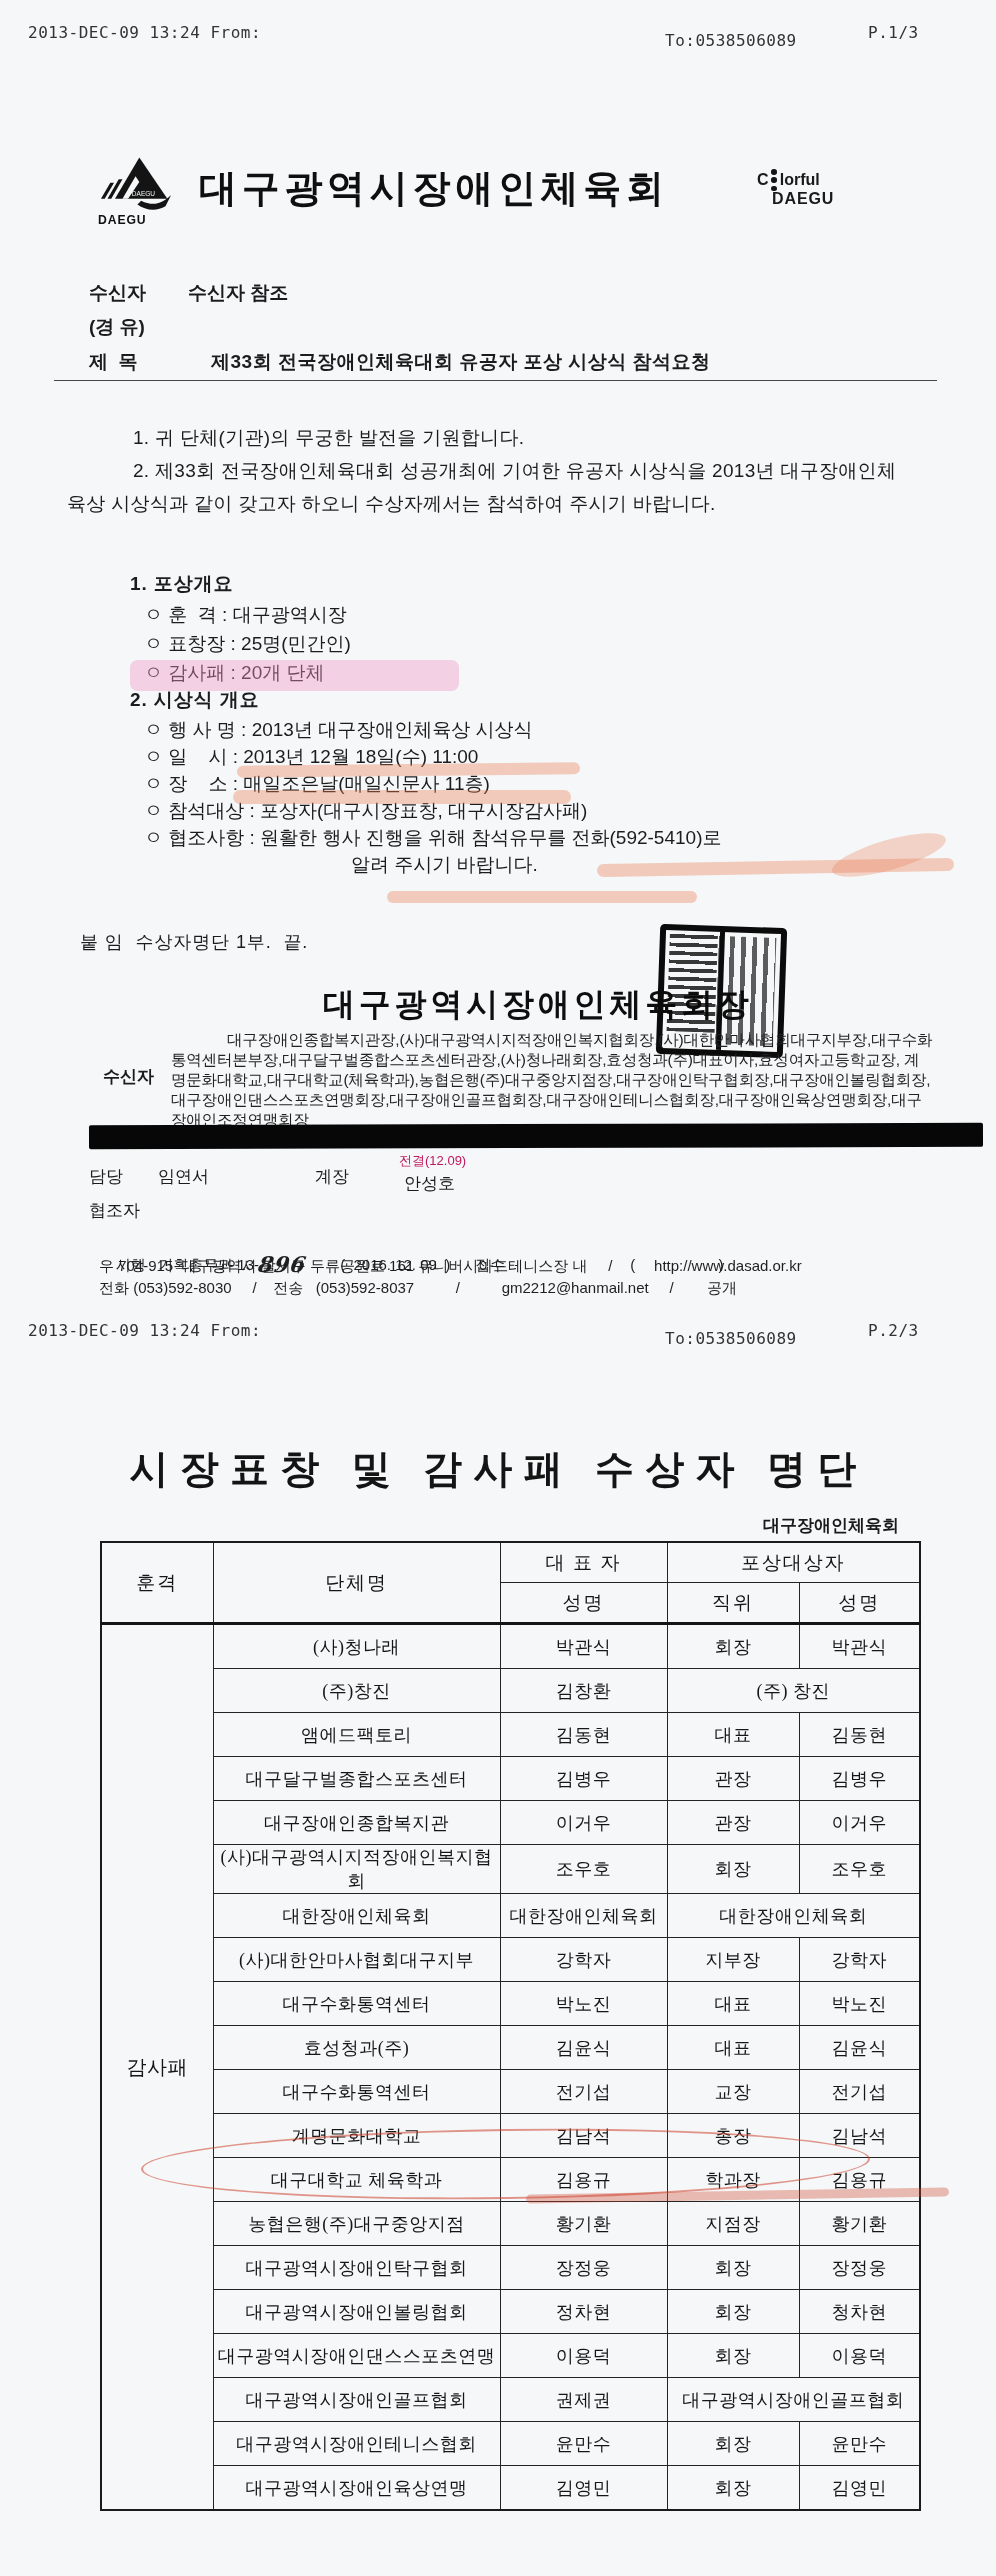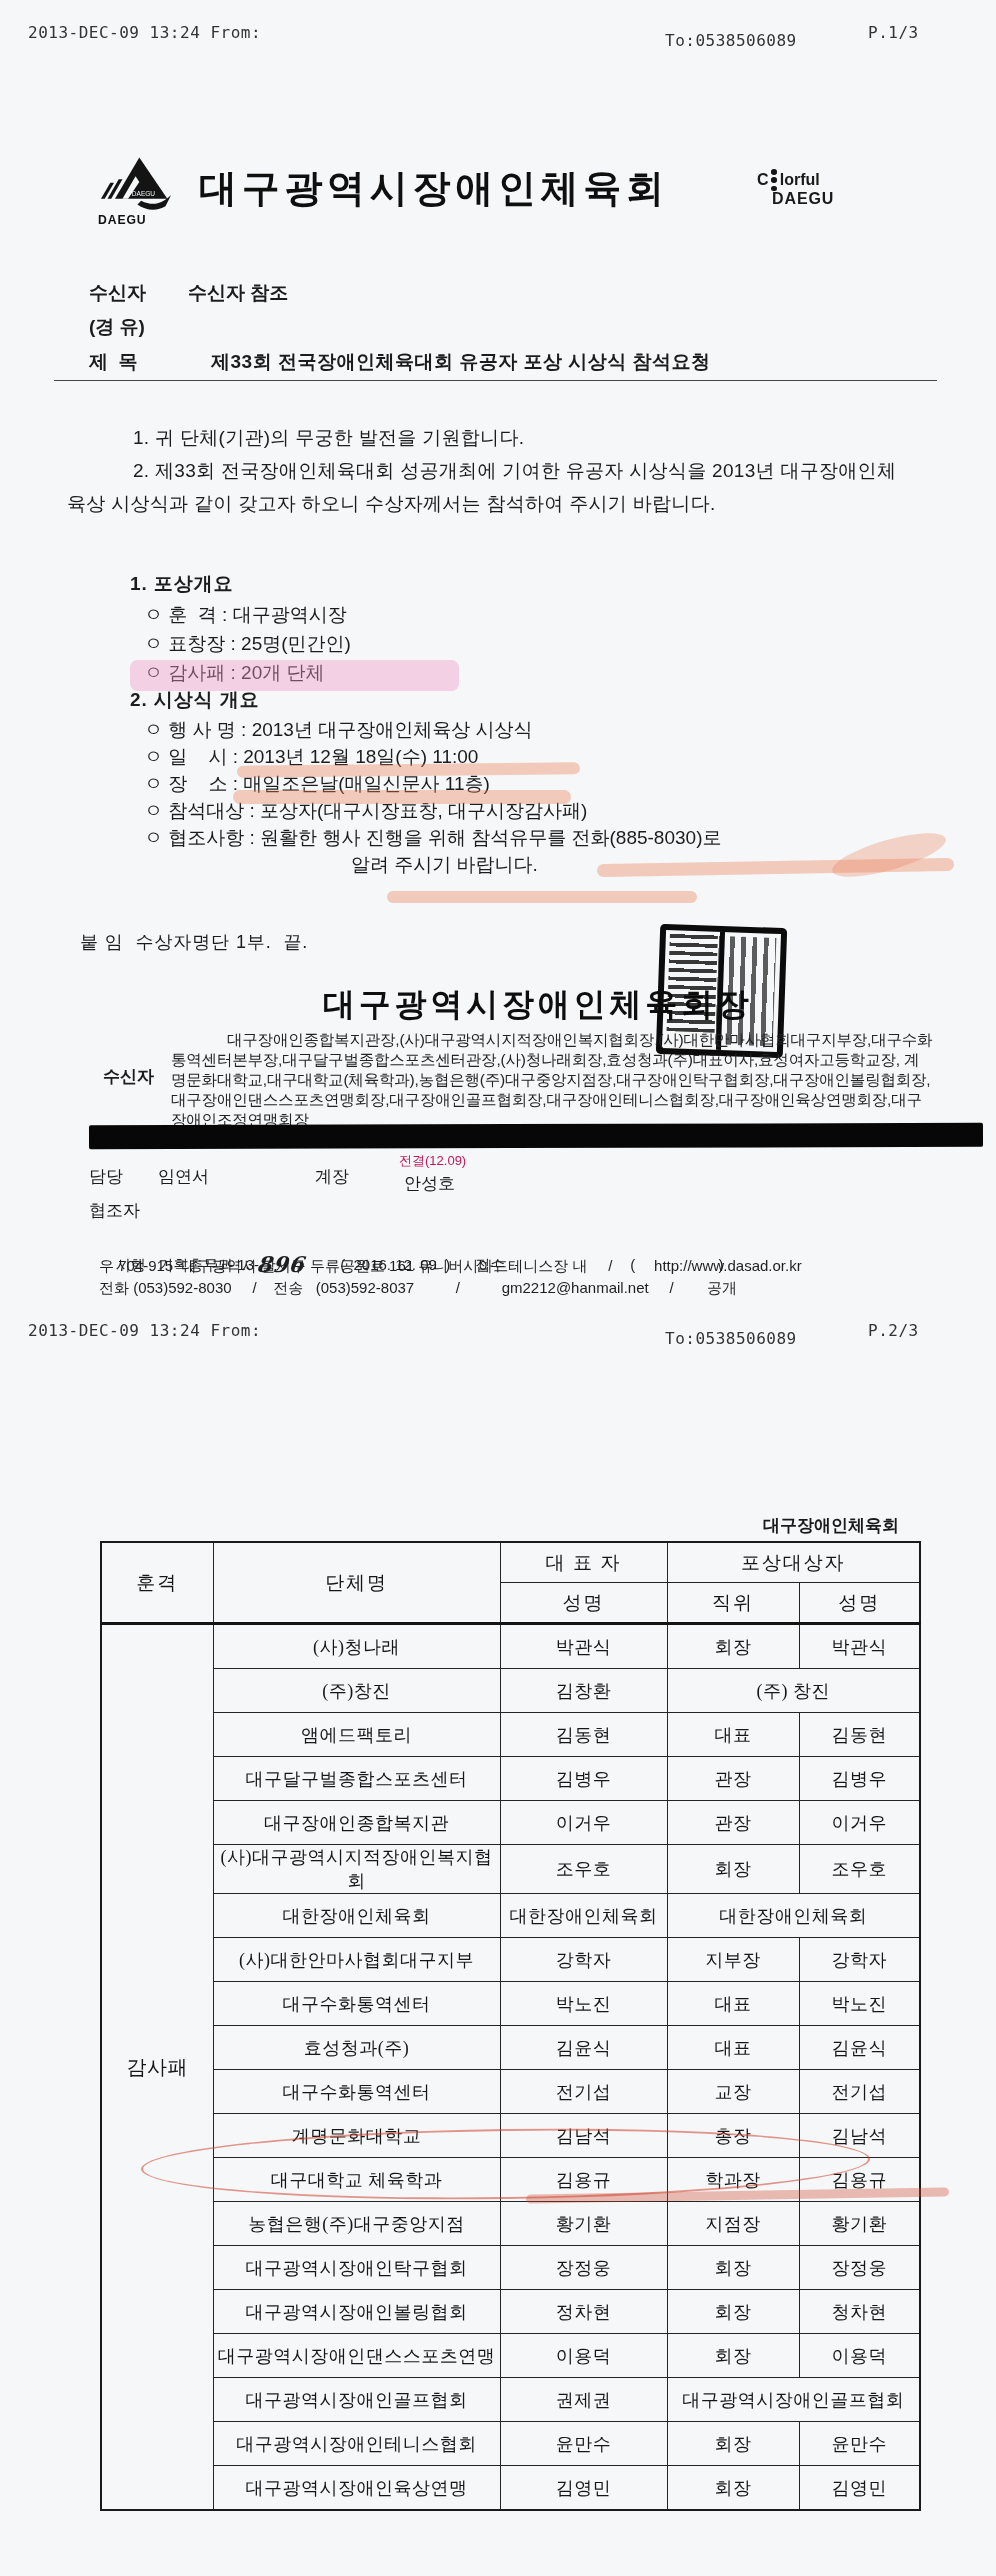--- a/index.html
+++ b/index.html
@@ -140,21 +140,21 @@
   </div>
 
   <div class="abs" style="left:130px;top:687px">
     <div class="sec-title">2. 시상식 개요</div>
     <div class="sec-items sec2">
 
     <div class="sec-item">ㅇ 행 사 명 : 2013년 대구장애인체육상 시상식</div>
         <div class="sec-item">ㅇ 일    시 : 2013년 12월 18일(수) 11:00</div>
         <div class="sec-item">ㅇ 장    소 : 매일조은날(매일신문사 11층)</div>
         <div class="sec-item">ㅇ 참석대상 : 포상자(대구시장표창, 대구시장감사패)</div>
-        <div class="sec-item">ㅇ 협조사항 : 원활한 행사 진행을 위해 참석유무를 전화(885-8030)로
+        <div class="sec-item">ㅇ 협조사항 : 원활한 행사 진행을 위해 참석유무를 전화(592-5410)로
 알려 주시기 바랍니다.</div>
       </div>
   </div>
 
   <div class="abs hl-pink" style="left:130px;top:660px;width:329px;height:31px"></div>
   <div class="abs hl-orange" style="left:237px;top:764px;width:343px;height:12.2px;transform:rotate(-.6deg)"></div>
   <div class="abs hl-orange" style="left:233px;top:790px;width:338px;height:14px"></div>
   <div class="abs hl-orange" style="left:597px;top:861px;width:357px;height:13px;transform:rotate(-1deg)"></div>
   <div class="abs hl-orange" style="left:830px;top:840px;width:118px;height:30px;border-radius:50%;transform:rotate(-16deg);opacity:.8"></div>
   <div class="abs hl-orange" style="left:387px;top:891px;width:310px;height:12.2px"></div>
@@ -180,20 +180,21 @@
   </div>
   <div class="foot-line" style="top:1257px">우 704-915  대구광역시 달서구 두류공원로 161 유니버시아드테니스장 내     /          http://www.dasad.or.kr</div>
   <div class="foot-line" style="top:1279px">전화 (053)592-8030     /    전송   (053)592-8037          /          gm2212@hanmail.net     /        공개</div>
 
   <div class="fax-line" style="top:1321px">
     <span class="fax-from">2013-DEC-09 13:24 From:</span>
     <span class="fax-to">To:0538506089</span>
     <span class="fax-page">P.2/3</span>
   </div>
 
+  <div class="p2-title">시장표창 및 감사패 수상자 명단</div>
   <div class="p2-org">대구장애인체육회</div>
 
   <table class="award">
     <colgroup>
       <col style="width:112px">
         <col style="width:287px">
         <col style="width:167px">
         <col style="width:132px">
         <col style="width:121px">
     </colgroup>

